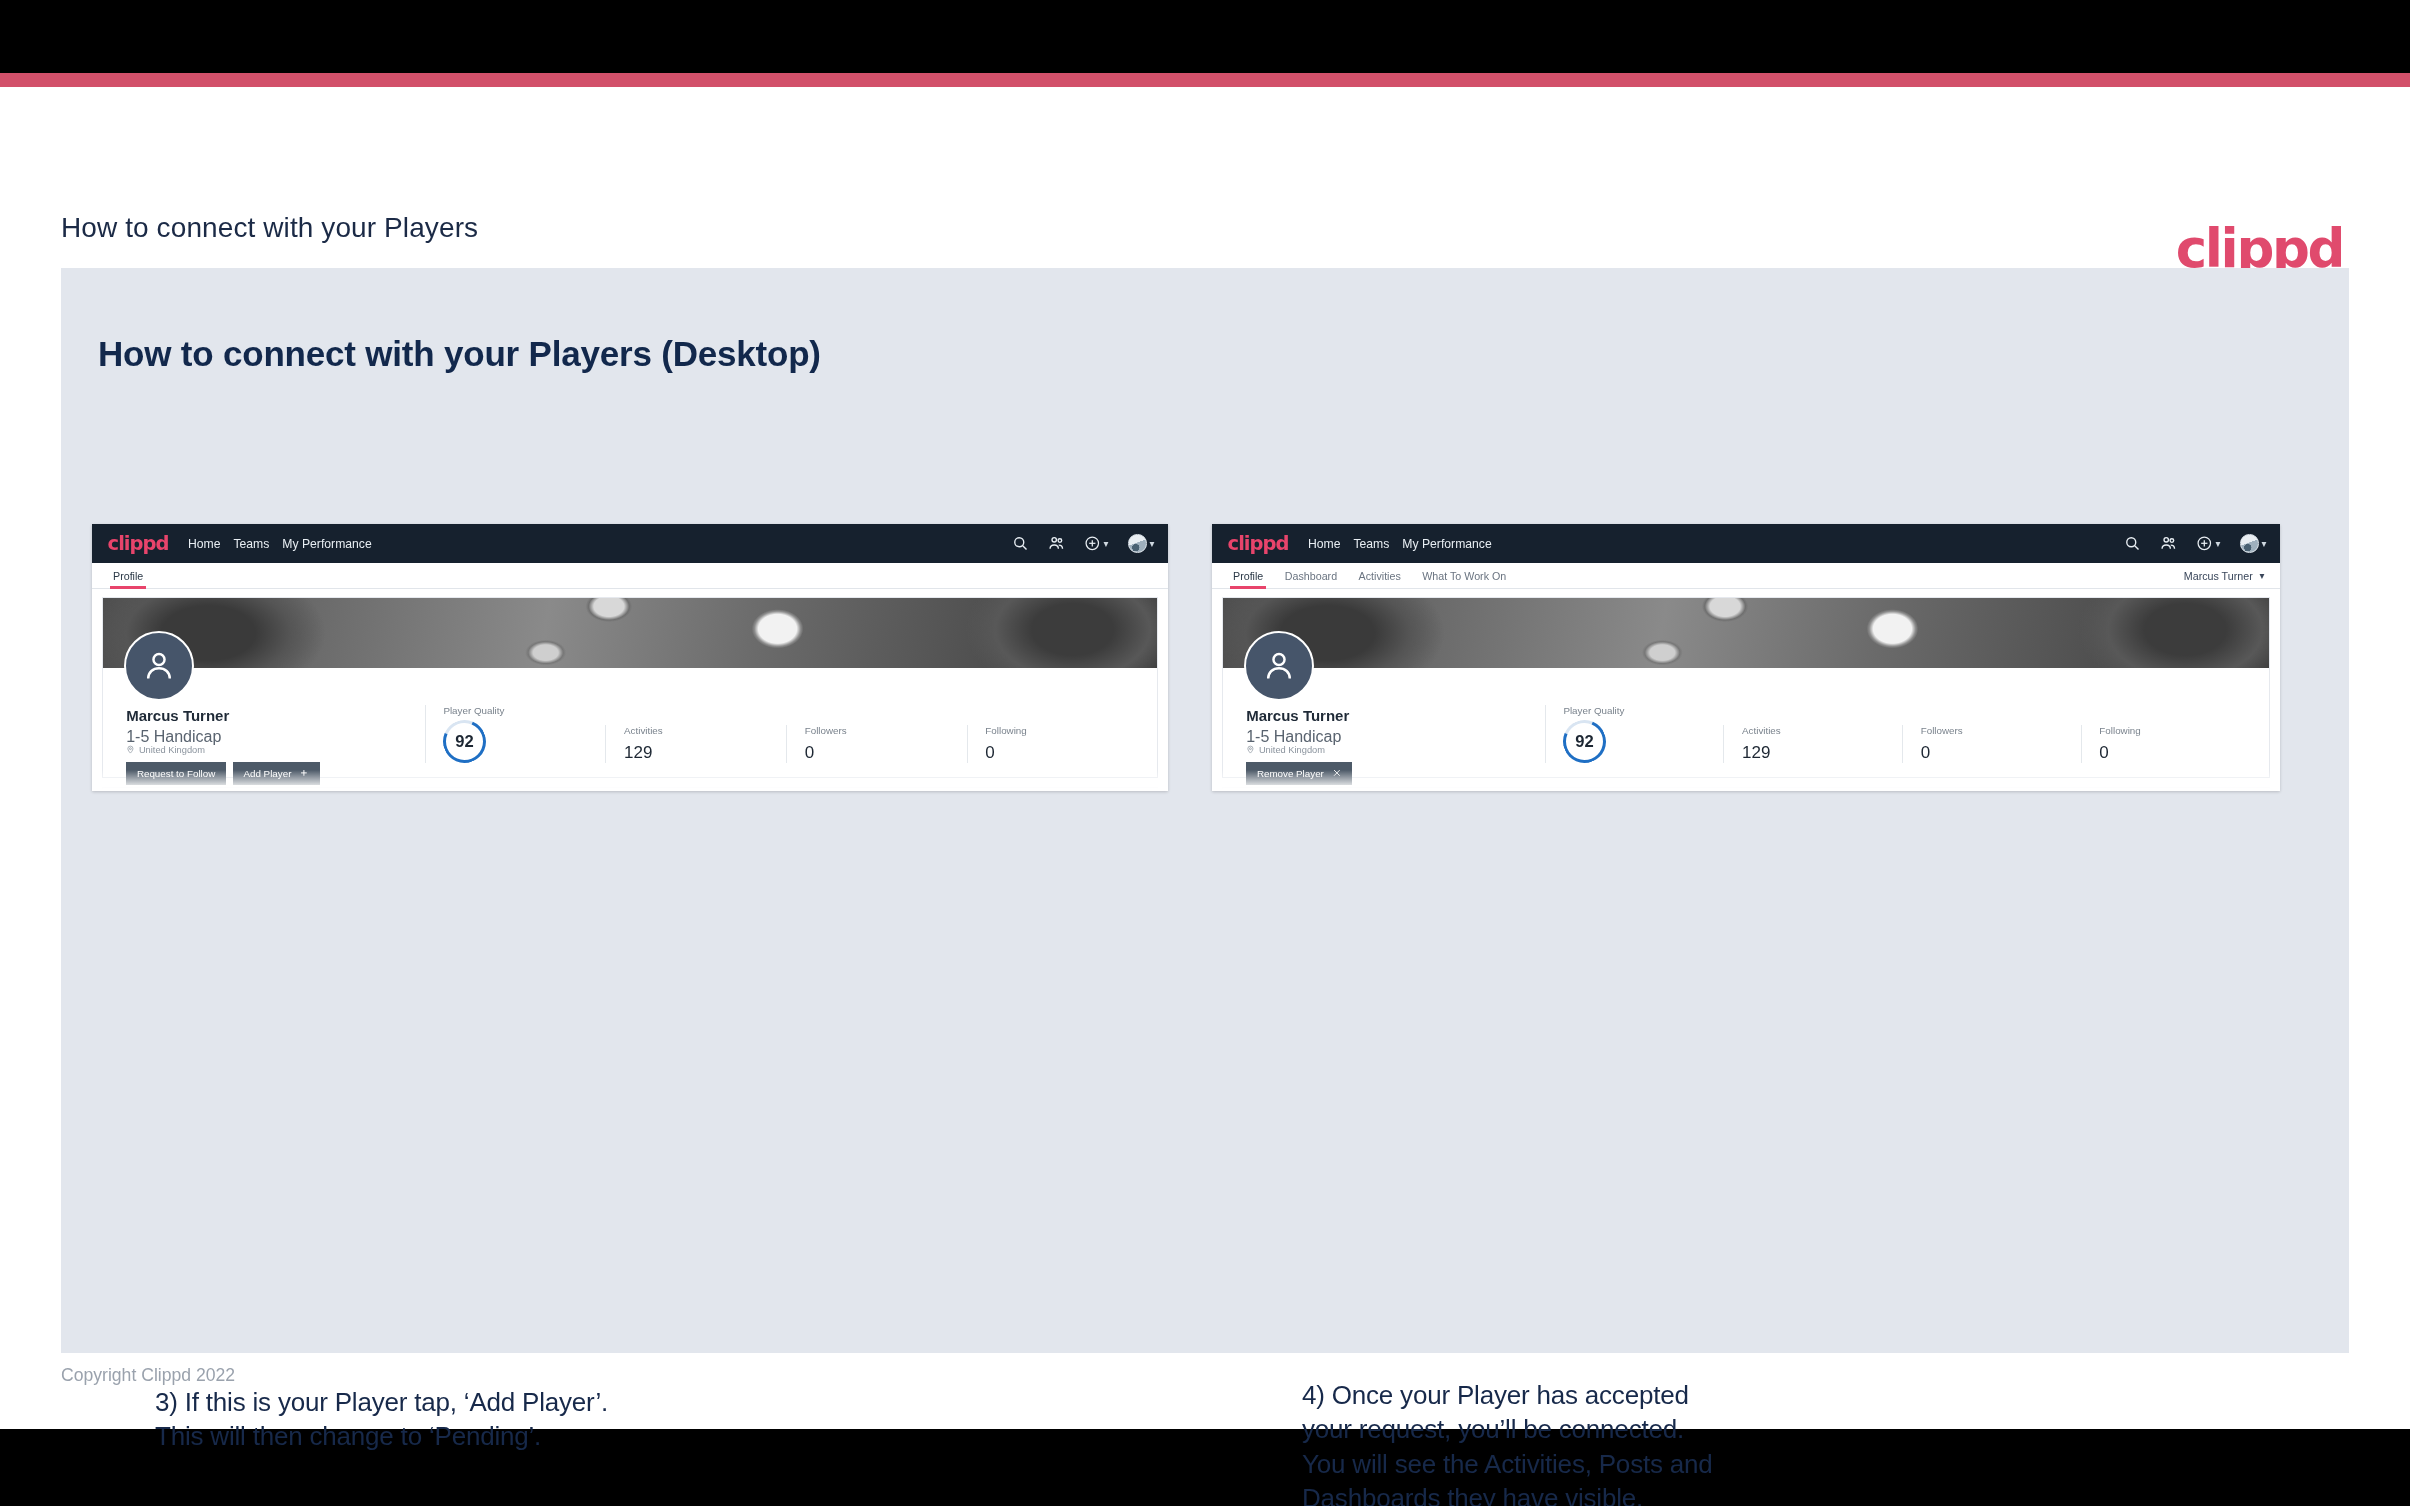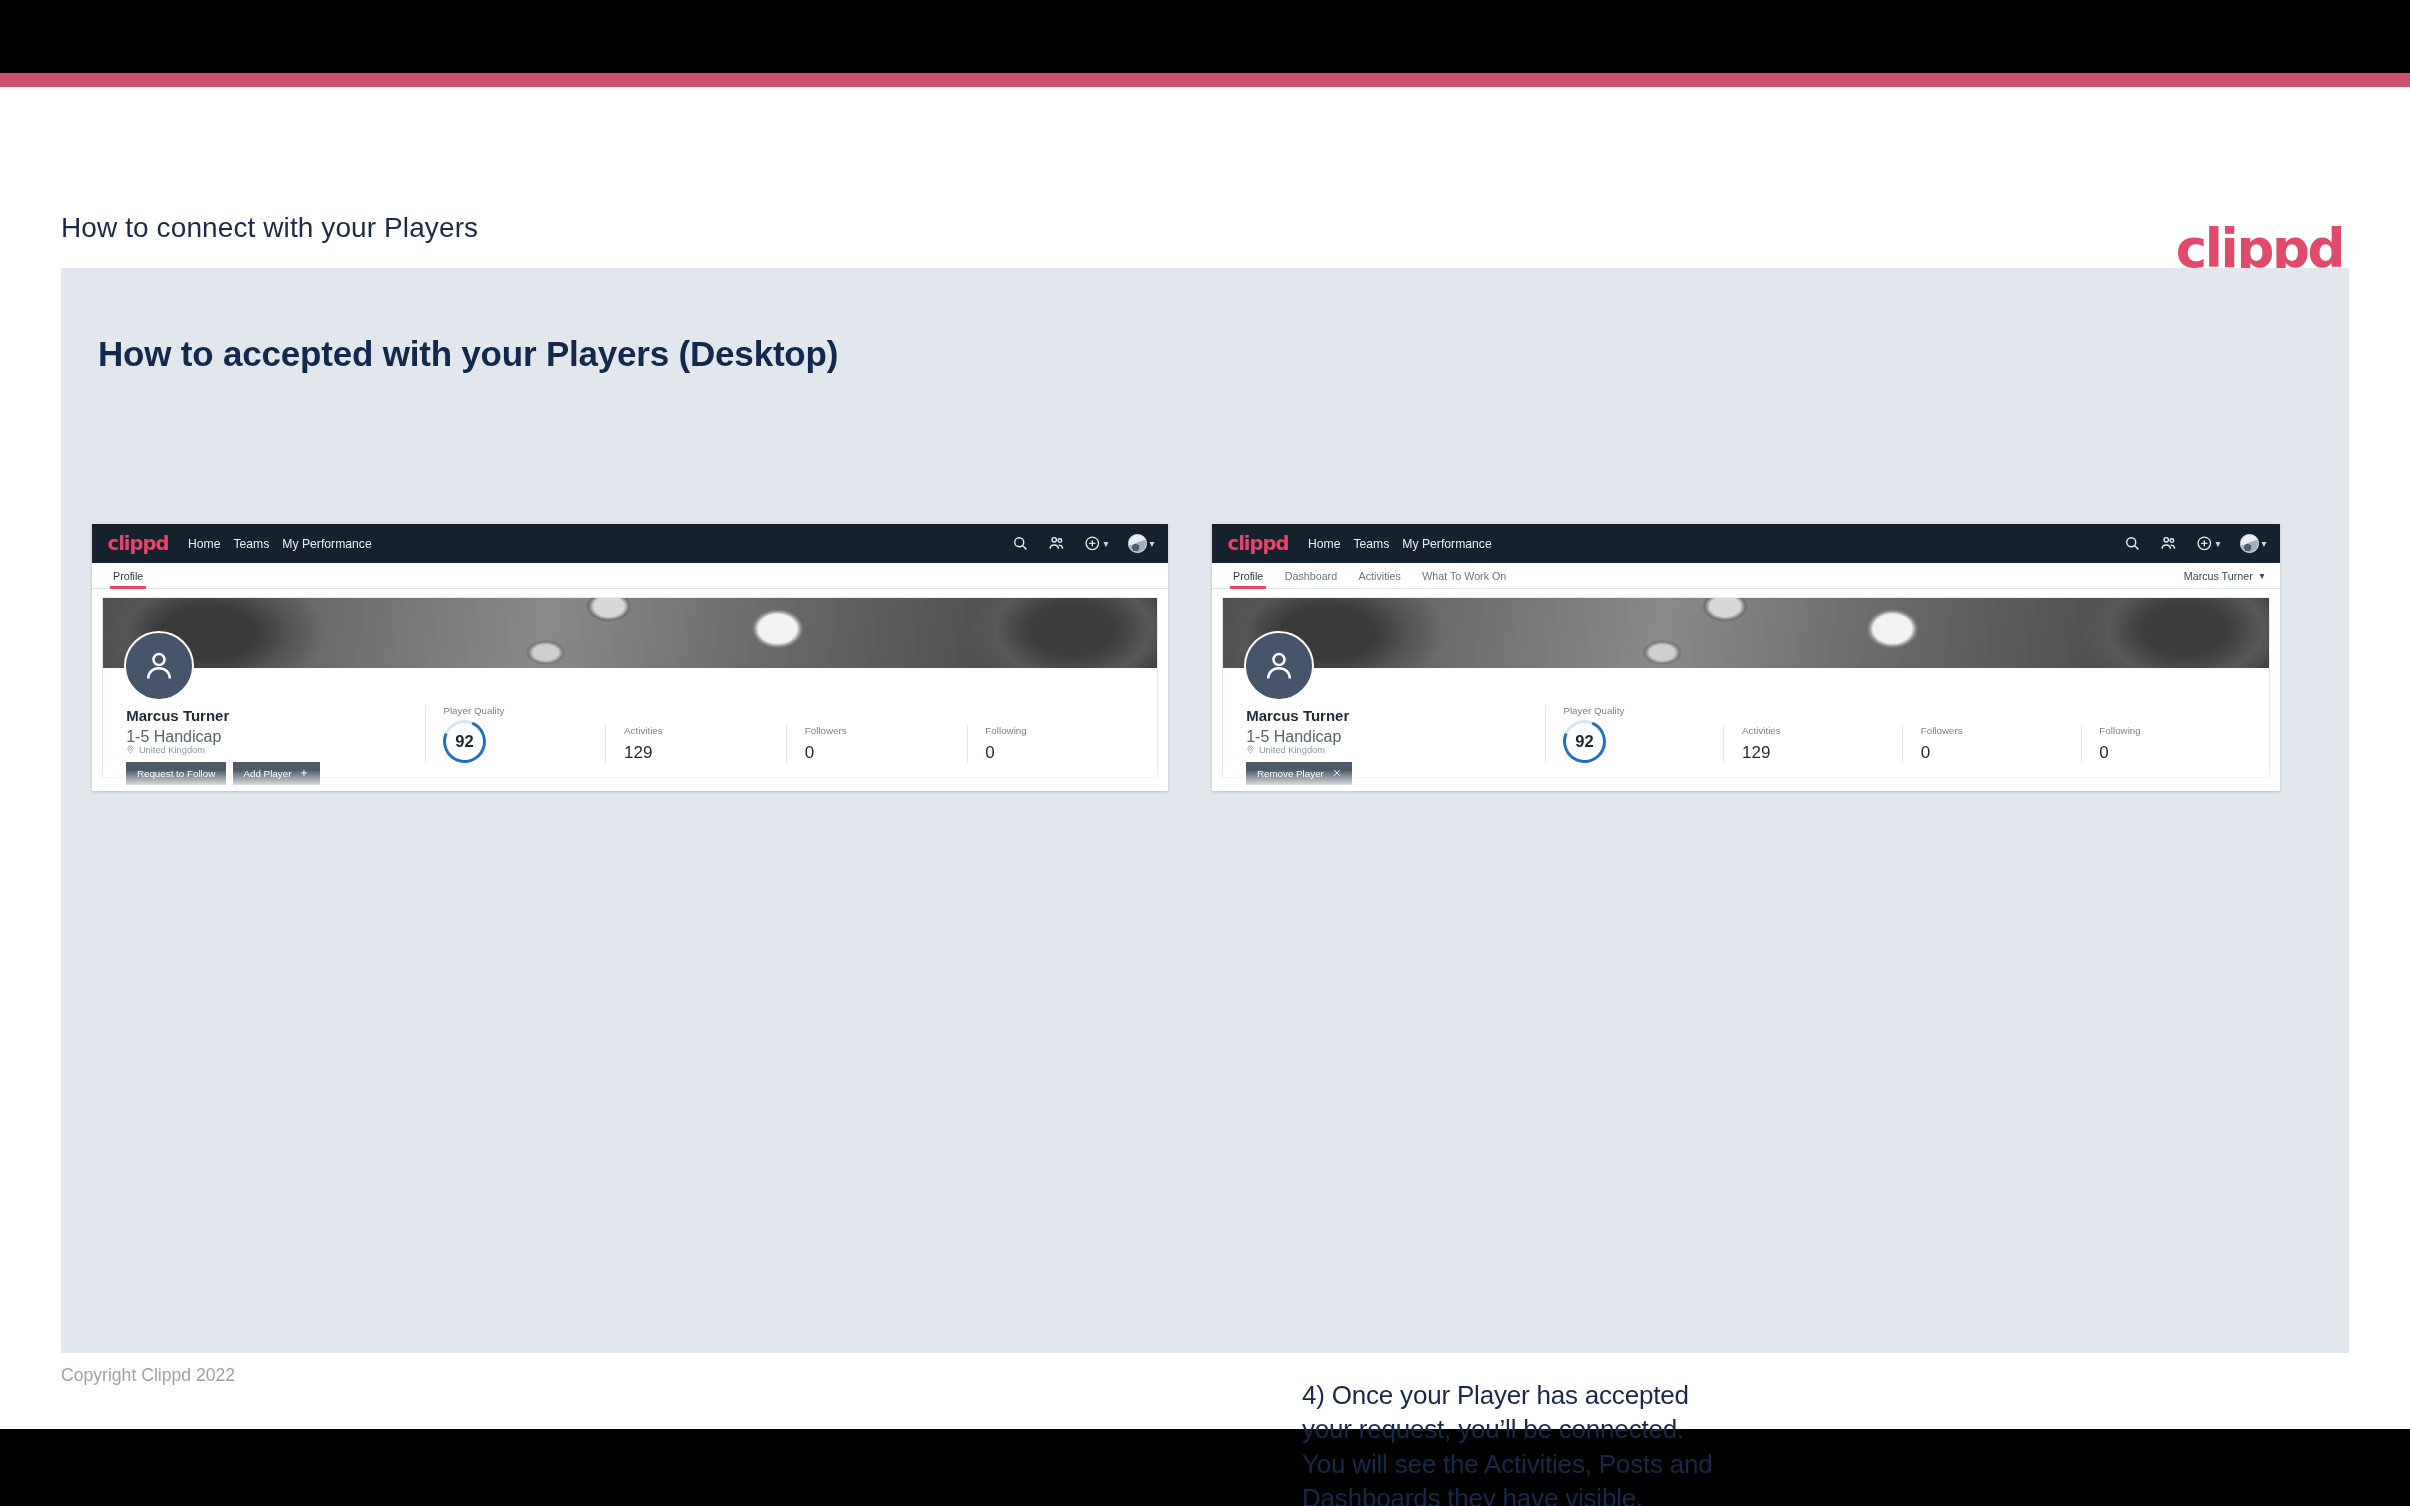--- a/index.html
+++ b/index.html
@@ -185,21 +185,21 @@
 <div class="bar-top-pink"></div>
 <div class="bar-bottom-black"></div>
 
 <div class="slide-header">
   <div class="slide-header-title">How to connect with your Players</div>
   <div class="brand-logo">clippd</div>
   <div class="header-rule"></div>
 </div>
 
 <div class="slide-body">
-  <div class="body-title">How to accepted with your Players (Desktop)</div>
+  <div class="body-title">How to connect with your Players (Desktop)</div>
 
   <div class="shot shot-left">
 
     <div class="app-nav">
       <div class="app-logo">clippd</div>
       <div class="app-nav-links">
         <span>Home</span>
         <span>Teams</span>
         <span>My Performance</span>
       </div>
@@ -426,20 +426,22 @@
 
       
 
       
 
       
     </div>
     <div class="fade-bottom"></div>
   </div>
 
+  <div class="caption caption-left" style="white-space:pre-line">3) If this is your Player tap, ‘Add Player’.
+This will then change to ‘Pending’.</div>
   <div class="caption caption-right" style="white-space:pre-line">4) Once your Player has accepted
 your request, you’ll be connected.
 You will see the Activities, Posts and
 Dashboards they have visible.</div>
 </div>
 
 <div class="copyright">Copyright Clippd 2022</div>
 
 
 </body></html>

